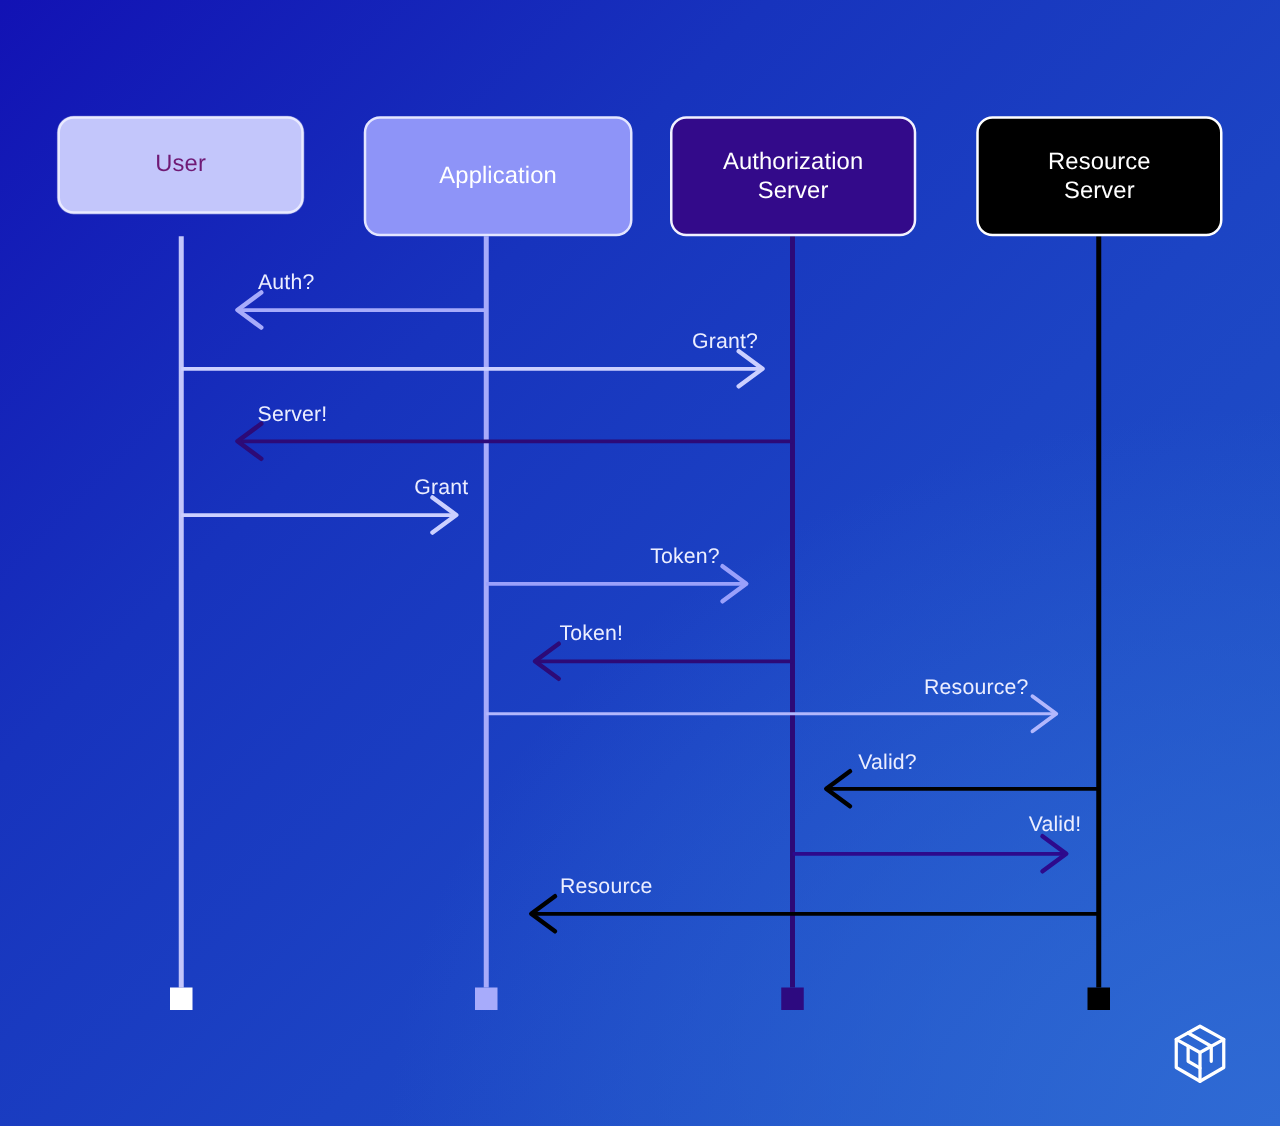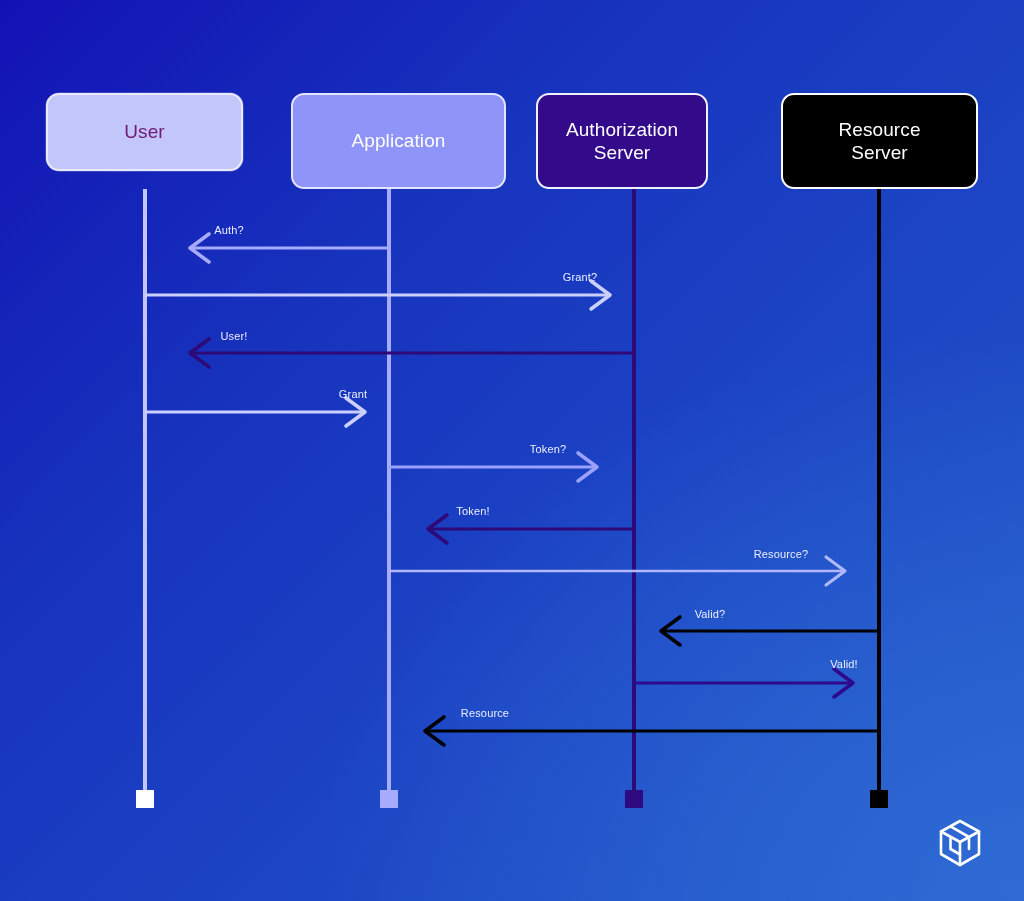--- a/index.html
+++ b/index.html
@@ -49,36 +49,36 @@
     border: 2.5px solid #e9eaff;
     box-shadow: 0 0 0 0.5px rgba(255,255,255,0.35);
   }
   .p-application {
     left: 291px; top: 93px; width: 215px; height: 96px;
     background: #8e94f8;
     color: #ffffff;
     border: 2.5px solid #e4e6ff;
   }
   .p-auth {
-    left: 536px; top: 93px; width: 172px; height: 96px;
+    left: 536px; top: 93px; width: 197px; height: 96px;
     background: #330a8a;
     color: #ffffff;
     border: 2.5px solid #f2f1ff;
   }
   .p-resource {
     left: 781px; top: 93px; width: 197px; height: 96px;
     background: #000000;
     color: #ffffff;
     border: 2.5px solid #ffffff;
   }
 
   
   .msg-label {
     position: absolute;
-    font-size: 11px;
+    font-size: 17px;
     color: #eceeff;
     white-space: nowrap;
     letter-spacing: 0.15px;
     transform: translate(-50%, -100%);
   }
 
   
   #logo {
     position: absolute;
     left: 936px;
@@ -167,21 +167,21 @@
   <div class="participant p-resource">
     <span>
       <span>Resource</span><br>
       <span>Server</span>
     </span>
   </div>
 
   <div id="labels-layer">
       <div class="msg-label" style="left: 229px; top: 236px;">Auth?</div>
       <div class="msg-label" style="left: 580px; top: 283px;">Grant?</div>
-      <div class="msg-label" style="left: 234px; top: 342px;">User!</div>
+      <div class="msg-label" style="left: 234px; top: 342px;">Server!</div>
       <div class="msg-label" style="left: 316px; top: 400px; margin-left: 37px;">Grant</div>
       <div class="msg-label" style="left: 548px; top: 455px;">Token?</div>
       <div class="msg-label" style="left: 473px; top: 517px; text-align: right;">Token!</div>
       <div class="msg-label" style="left: 781px; top: 560px;">Resource?</div>
       <div class="msg-label" style="left: 710px; top: 620px;">Valid?</div>
       <div class="msg-label" style="left: 804px; top: 670px; margin-left: 40px;">Valid!</div>
       <div class="msg-label" style="left: 485px; top: 719px;">Resource</div>
     </div>
 
   <svg id="logo" viewBox="0 0 48 52" xmlns="http://www.w3.org/2000/svg">

